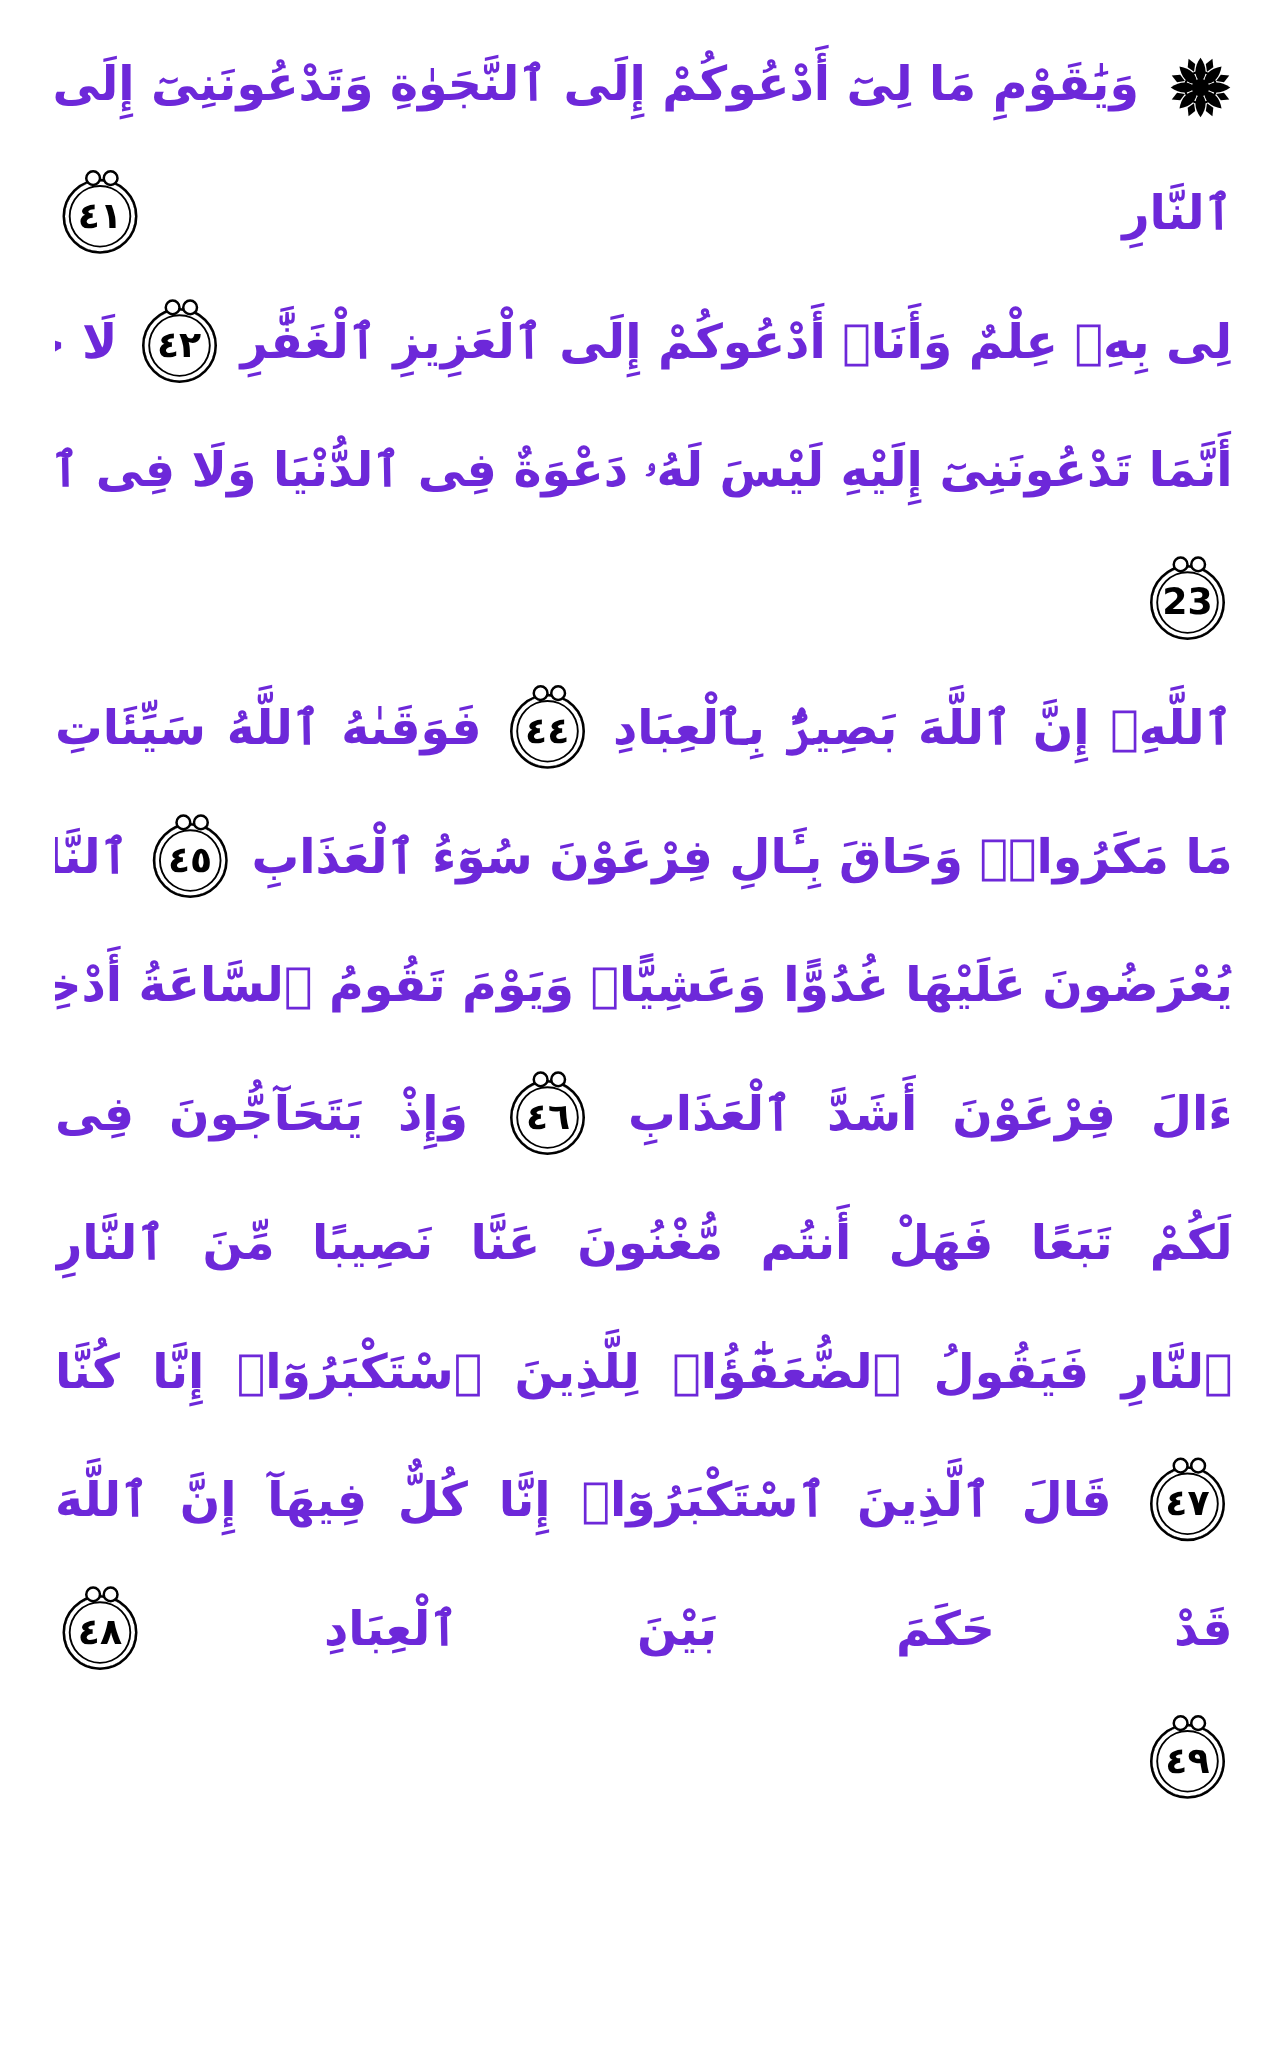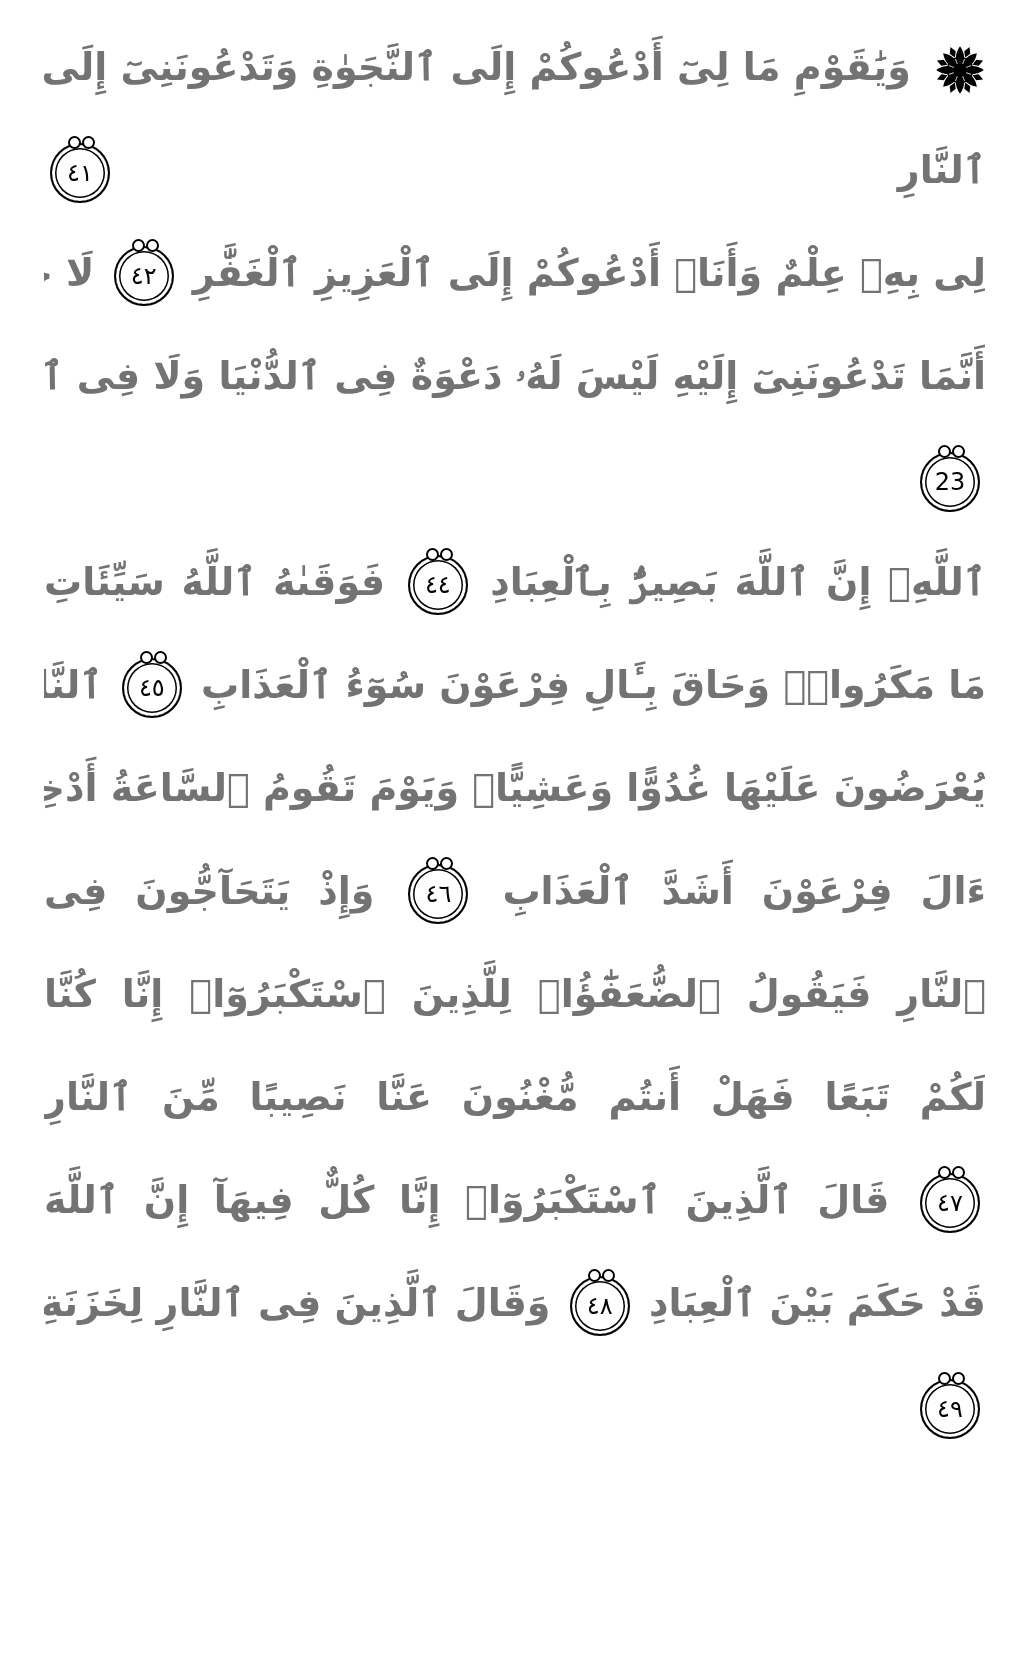--- a/index.html
+++ b/index.html
@@ -24,21 +24,21 @@
   .line {
     height: 103px;
     line-height: 103px;
     font-size: 38px;
     font-weight: bold;
     text-align: justify;
     text-align-last: justify;
     white-space: nowrap;
     overflow: hidden;
   }
-  .txt { color: #737373; }
+  .txt { color: #6d28d9; }
   
   .aya {
     display: inline-flex;
     align-items: center;
     justify-content: center;
     vertical-align: middle;
     width: 56px;
     height: 56px;
     margin: 0 6px;
     border: 2px solid #000;
@@ -53,22 +53,22 @@
     top: -9px;
     width: 9px;
     height: 9px;
     border: 2px solid #000;
     border-radius: 50%;
     background: #fff;
   }
   .aya::before { right: 13px; }
   .aya::after  { right: 27px; }
   .aya .num {
-    font-size: 24px;
-    font-weight: normal;
+    font-size: 29px;
+    font-weight: bold;
     line-height: 1;
     text-align: right;
     text-align-last: center;
   }
   .hizb {
     display: inline-block;
     vertical-align: middle;
     width: 52px;
     height: 52px;
     margin-left: 10px;
@@ -115,25 +115,25 @@
       <div class="line"><span class="txt">ٱللَّهِۚ إِنَّ ٱللَّهَ بَصِيرٌۢ بِٱلْعِبَادِ</span> <span class="aya">
           <span class="num">٤٤</span>
         </span> <span class="txt">فَوَقَىٰهُ ٱللَّهُ سَيِّئَاتِ</span> </div>
       <div class="line"><span class="txt">مَا مَكَرُوا۟ۖ وَحَاقَ بِـَٔالِ فِرْعَوْنَ سُوٓءُ ٱلْعَذَابِ</span> <span class="aya">
           <span class="num">٤٥</span>
         </span> <span class="txt">ٱلنَّارُ</span> </div>
       <div class="line"><span class="txt">يُعْرَضُونَ عَلَيْهَا غُدُوًّا وَعَشِيًّاۖ وَيَوْمَ تَقُومُ ٱلسَّاعَةُ أَدْخِلُوٓا۟</span> </div>
       <div class="line"><span class="txt">ءَالَ فِرْعَوْنَ أَشَدَّ ٱلْعَذَابِ</span> <span class="aya">
           <span class="num">٤٦</span>
         </span> <span class="txt">وَإِذْ يَتَحَآجُّونَ فِى</span> </div>
+      <div class="line"><span class="txt">لَكُمْ تَبَعًا فَهَلْ أَنتُم مُّغْنُونَ عَنَّا نَصِيبًا مِّنَ ٱلنَّارِ</span> </div>
       <div class="line"><span class="txt">ٱلنَّارِ فَيَقُولُ ٱلضُّعَفَٰٓؤُا۟ لِلَّذِينَ ٱسْتَكْبَرُوٓا۟ إِنَّا كُنَّا</span> </div>
-      <div class="line"><span class="txt">لَكُمْ تَبَعًا فَهَلْ أَنتُم مُّغْنُونَ عَنَّا نَصِيبًا مِّنَ ٱلنَّارِ</span> </div>
       <div class="line"><span class="aya">
           <span class="num">٤٧</span>
         </span> <span class="txt">قَالَ ٱلَّذِينَ ٱسْتَكْبَرُوٓا۟ إِنَّا كُلٌّ فِيهَآ إِنَّ ٱللَّهَ</span> </div>
       <div class="line"><span class="txt">قَدْ حَكَمَ بَيْنَ ٱلْعِبَادِ</span> <span class="aya">
           <span class="num">٤٨</span>
-        </span> <span class="txt">وَقَالَ ٱلَّذِينَ فِى ٱلنَّارِ لِخَزَنَةِ</span> </div>
+        </span>  </div>
       <div class="line"> <span class="aya">
           <span class="num">٤٩</span>
         </span> </div>
     </div>
 </div>
 
 </body></html>

